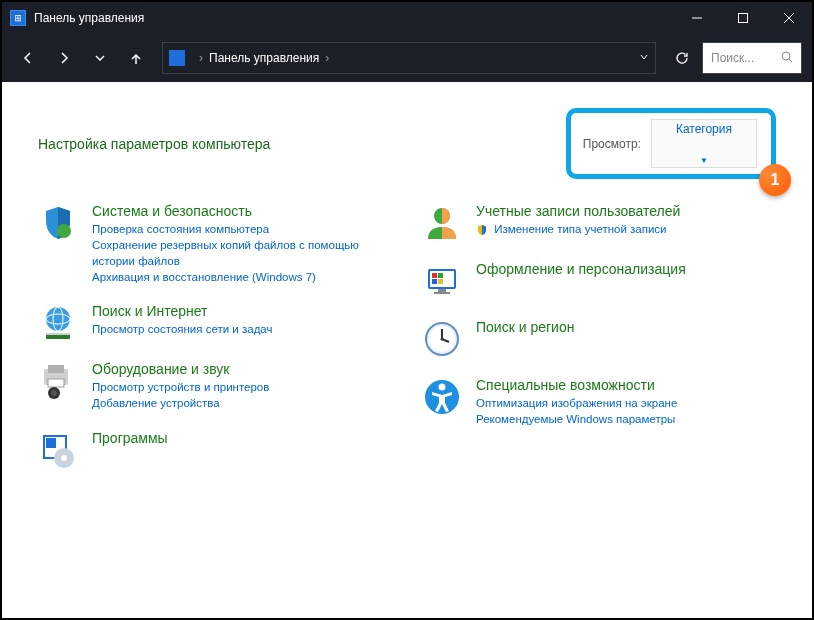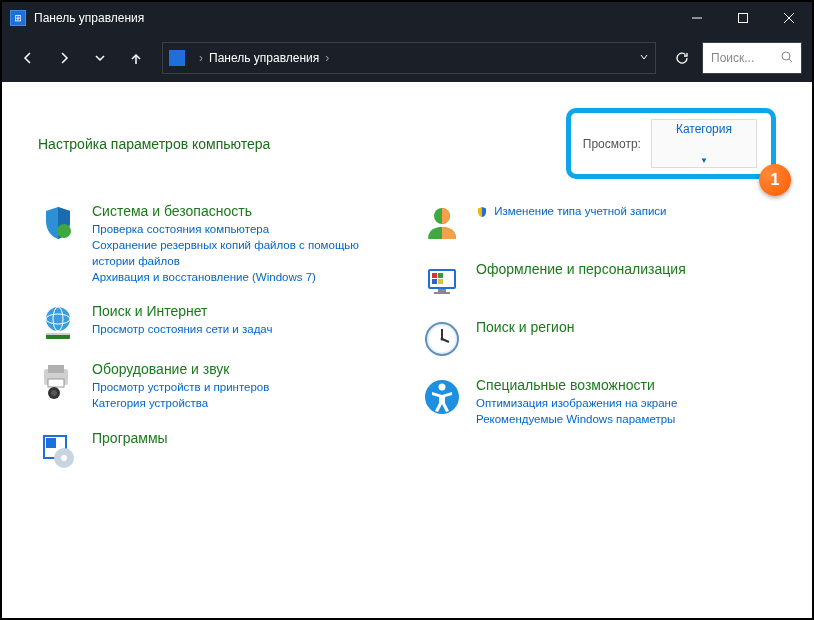--- a/index.html
+++ b/index.html
@@ -159,21 +159,21 @@
               <rect x="6" y="8" width="24" height="16" fill="#d0d0d0" rx="2"></rect>
               <rect x="10" y="4" width="16" height="8" fill="#b0b0b0"></rect>
               <rect x="10" y="18" width="16" height="8" fill="#fff" stroke="#999"></rect>
               <circle cx="16" cy="32" r="6" fill="#333"></circle>
               <circle cx="16" cy="32" r="3" fill="#555"></circle>
             </svg>
         </div>
         <div class="cat-body">
           <div class="cat-title">Оборудование и звук</div>
           <span class="cat-link">Просмотр устройств и принтеров</span>
-          <span class="cat-link">Категория устройства</span>
+          <span class="cat-link">Добавление устройства</span>
         </div>
       </div>
 
       <div class="cat">
         <div class="cat-icon">
           <svg width="40" height="40" viewBox="0 0 40 40">
               <rect x="6" y="6" width="22" height="22" fill="#fff" stroke="#1e6fd9" stroke-width="2"></rect>
               <rect x="8" y="8" width="10" height="10" fill="#1e6fd9"></rect>
               <circle cx="26" cy="28" r="10" fill="#c8d4e0"></circle>
               <circle cx="26" cy="28" r="3" fill="#fff"></circle>
@@ -191,20 +191,21 @@
       <div class="cat">
         <div class="cat-icon">
           <svg width="40" height="40" viewBox="0 0 40 40">
               <circle cx="20" cy="13" r="8" fill="#3fa93f"></circle>
               <circle cx="20" cy="13" r="8" fill="#f5a04a" clip-path="inset(0 0 0 50%)"></circle>
               <path d="M6 36 C6 26 14 24 20 24 C26 24 34 26 34 36 Z" fill="#3fa93f"></path>
               <path d="M20 24 C26 24 34 26 34 36 L20 36 Z" fill="#f5a04a"></path>
             </svg>
         </div>
         <div class="cat-body">
+          <div class="cat-title">Учетные записи пользователей</div>
           <span class="cat-link">
             <span class="shield"><svg width="12" height="12" viewBox="0 0 12 12">
                   <path d="M6 1 L10 2.5 V5.5 C10 9 8 10.5 6 11 C4 10.5 2 9 2 5.5 V2.5 Z" fill="#f0b800"></path>
                   <path d="M6 1 L10 2.5 V5.5 C10 9 8 10.5 6 11 V1 Z" fill="#1e6fd9"></path>
                 </svg></span>
             <span>Изменение типа учетной записи</span>
           </span>
         </div>
       </div>
 

